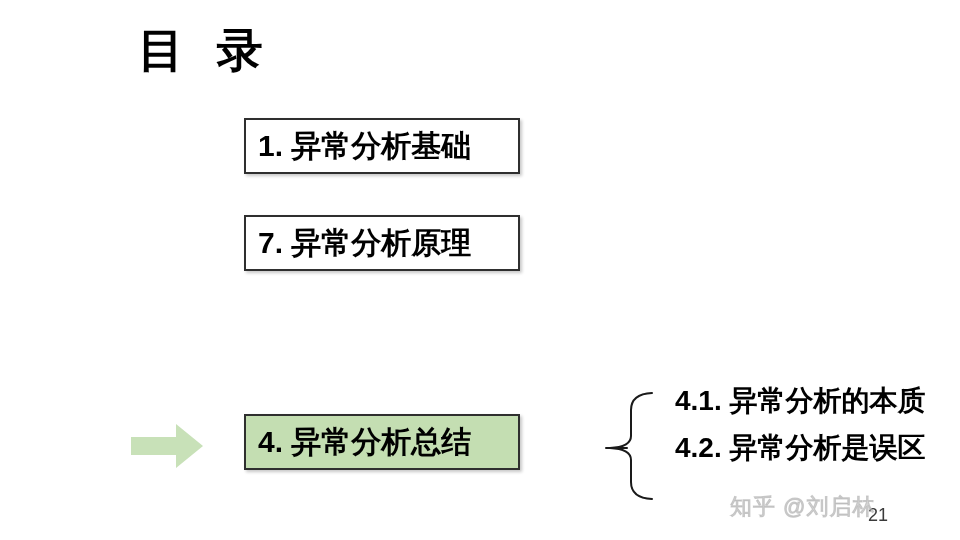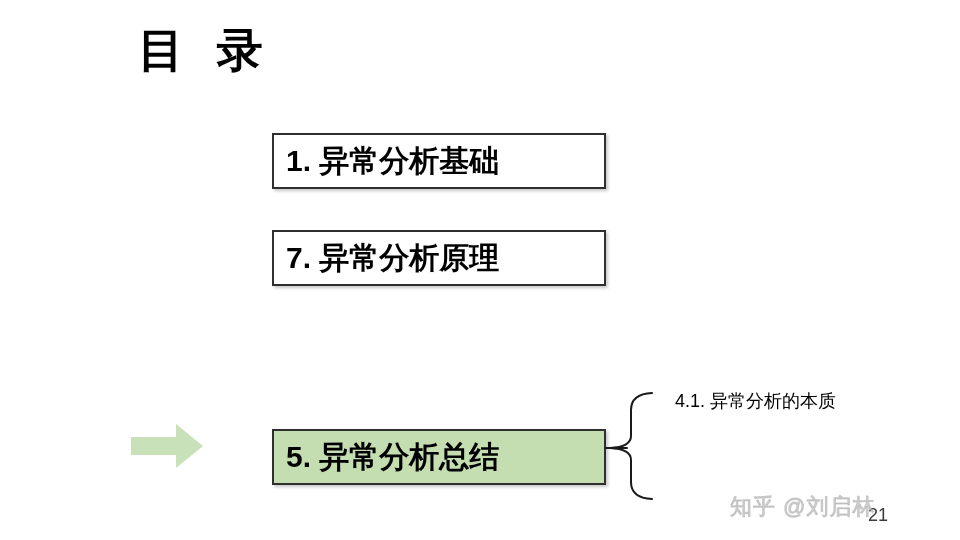--- a/index.html
+++ b/index.html
@@ -11,41 +11,40 @@
   }
   .slide{position:absolute;inset:0;background:#ffffff;}
 
   .page-title{
     position:absolute;left:138px;top:20px;
     font-size:46px;font-weight:bold;color:#000000;
     letter-spacing:10px;white-space:pre;
   }
 
   .toc-box{
-    position:absolute;left:272px;width:334px;height:56px;
+    position:absolute;left:244px;width:276px;height:56px;
     background:#ffffff;border:2px solid #2f2f2f;
     box-shadow:2px 2px 3px rgba(0,0,0,0.22);
     display:flex;align-items:center;
     padding-left:12px;box-sizing:border-box;
     font-size:30px;font-weight:bold;color:#000000;
     white-space:nowrap;
-    margin-top:15px;
   }
   .toc-box.b1{top:118px;}
   .toc-box.b2{top:215px;}
   .toc-box.b3{top:314px;}
   .toc-box.b4{top:414px;background:#c4deb2;}
 
   .arrow-wrap{position:absolute;left:131px;top:424px;width:72px;height:44px;}
 
   .brace-wrap{position:absolute;left:600px;top:388px;width:62px;height:116px;}
 
   .sub-item{
     position:absolute;left:675px;height:26px;
-    font-size:18px;font-weight:normal;color:#000000;
+    font-size:28px;font-weight:bold;color:#000000;
     white-space:nowrap;line-height:26px;
   }
   .sub-item.s1{top:388px;}
   .sub-item.s2{top:435px;}
   .sub-item.s3{top:474px;}
 
   .watermark{
     position:absolute;left:730px;top:492px;width:205px;
     font-size:22px;font-weight:normal;
     color:rgba(186,186,186,0.62);
@@ -68,35 +67,36 @@
   <div class="toc-box b1">
     <span>1. 异常分析基础</span>
   </div>
 
   <div class="toc-box b2">
     <span>7. 异常分析原理</span>
   </div>
 
 
   <div class="toc-box b4">
-    <span>5. 异常分析总结</span>
+    <span>4. 异常分析总结</span>
   </div>
 
   <div class="arrow-wrap">
     <svg width="72" height="44" viewBox="0 0 72 44" xmlns="http://www.w3.org/2000/svg">
       <polygon points="0,13 45,13 45,0 72,22 45,44 45,31 0,31" fill="#c8e1b8"></polygon>
     </svg>
   </div>
 
   <div class="brace-wrap">
     <svg width="62" height="116" viewBox="0 0 62 116" xmlns="http://www.w3.org/2000/svg">
       <path d="M 6 60 H 27" fill="none" stroke="#1a1a1a" stroke-width="2" stroke-linecap="round"></path>
       <path d="M 52 5 Q 31 6 31 22 L 31 48 Q 31 59 10 60 Q 31 61 31 72 L 31 94 Q 31 110 52 111" fill="none" stroke="#1a1a1a" stroke-width="2" stroke-linecap="round"></path>
     </svg>
   </div>
 
   <div class="sub-item s1">4.1. 异常分析的本质</div>
+  <div class="sub-item s2">4.2. 异常分析是误区</div>
 
   <div class="page-number">21</div>
 
   <div class="watermark">知乎 @刘启林</div>
 
 </div>
 
 </body></html>

